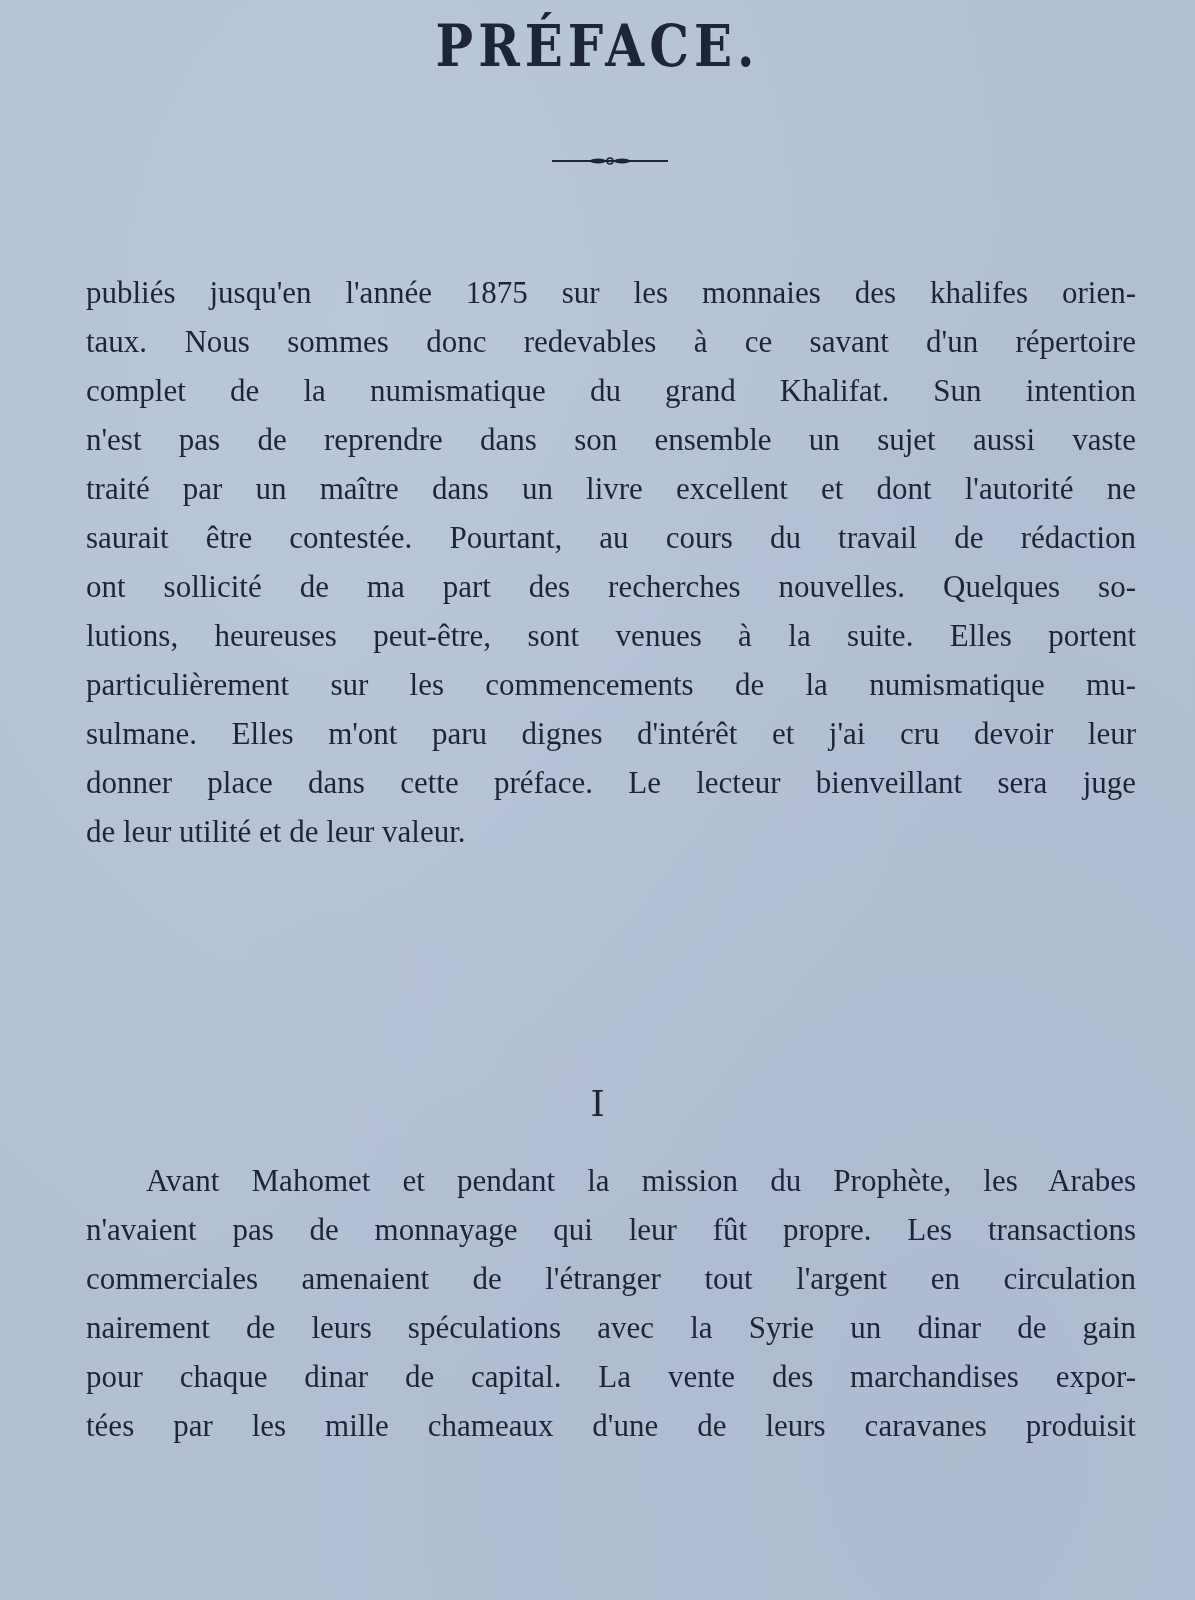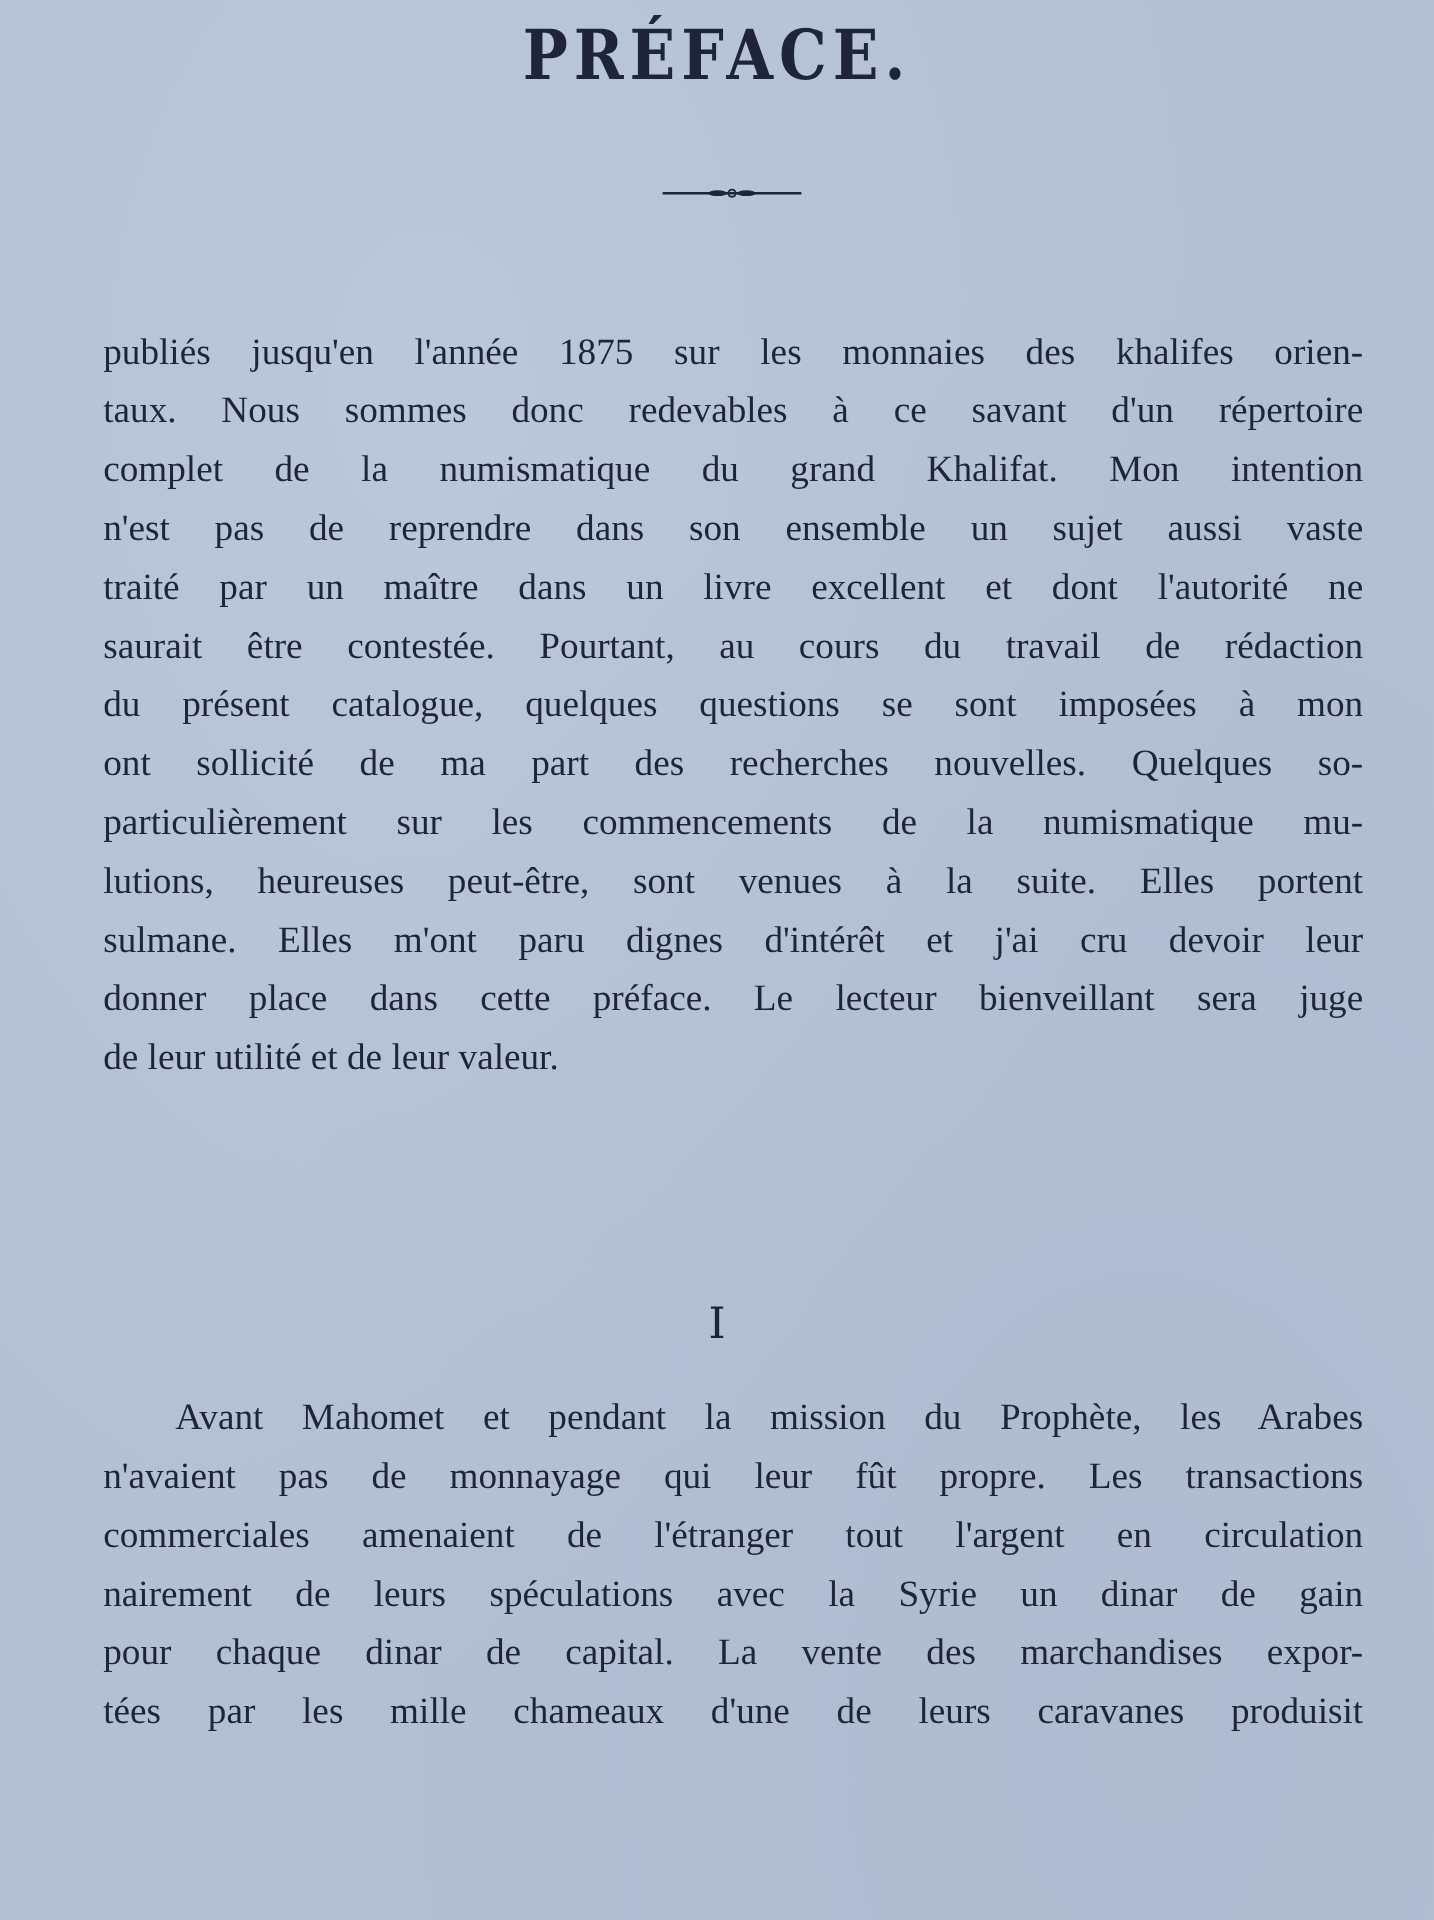--- a/index.html
+++ b/index.html
@@ -88,28 +88,27 @@
   <svg class="ornament" viewBox="0 0 116 14" xmlns="http://www.w3.org/2000/svg">
     <line x1="0" y1="7" x2="116" y2="7" stroke="#1f2538" stroke-width="2"></line>
     <ellipse cx="46" cy="7" rx="8" ry="2.4" fill="#1f2538"></ellipse>
     <ellipse cx="70" cy="7" rx="8" ry="2.4" fill="#1f2538"></ellipse>
     <circle cx="58" cy="7" r="3" fill="none" stroke="#1f2538" stroke-width="1.6"></circle>
   </svg>
 
   <div class="para" style="top: 268px;">
     <span class="line">publiés jusqu'en l'année 1875 sur les monnaies des khalifes orien-</span>
     <span class="line">taux. Nous sommes donc redevables à ce savant d'un répertoire</span>
-    <span class="line">complet de la numismatique du grand Khalifat. Mon intention</span>
+    <span class="line">complet de la numismatique du grand Khalifat. Sun intention</span>
     <span class="line">n'est pas de reprendre dans son ensemble un sujet aussi vaste</span>
     <span class="line">traité par un maître dans un livre excellent et dont l'autorité ne</span>
     <span class="line">saurait être contestée. Pourtant, au cours du travail de rédaction</span>
-    <span class="line">du présent catalogue, quelques questions se sont imposées à mon</span>
     <span class="line">ont sollicité de ma part des recherches nouvelles. Quelques so-</span>
+    <span class="line">lutions, heureuses peut-être, sont venues à la suite. Elles portent</span>
     <span class="line">particulièrement sur les commencements de la numismatique mu-</span>
-    <span class="line">lutions, heureuses peut-être, sont venues à la suite. Elles portent</span>
     <span class="line">sulmane. Elles m'ont paru dignes d'intérêt et j'ai cru devoir leur</span>
     <span class="line">donner place dans cette préface. Le lecteur bienveillant sera juge</span>
     <span class="line last">de leur utilité et de leur valeur.</span>
   </div>
 
   <div class="section-num">I</div>
 
   <div class="para" style="top: 1156px;">
     <span class="line indent">Avant Mahomet et pendant la mission du Prophète, les Arabes</span>
     <span class="line">n'avaient pas de monnayage qui leur fût propre. Les transactions</span>

